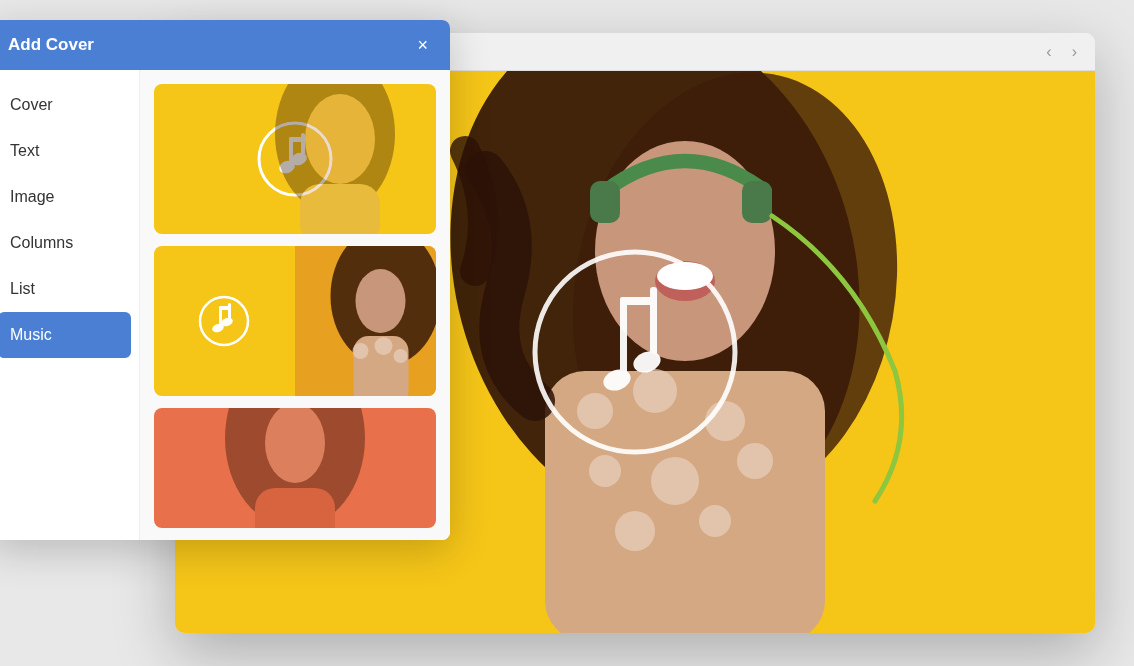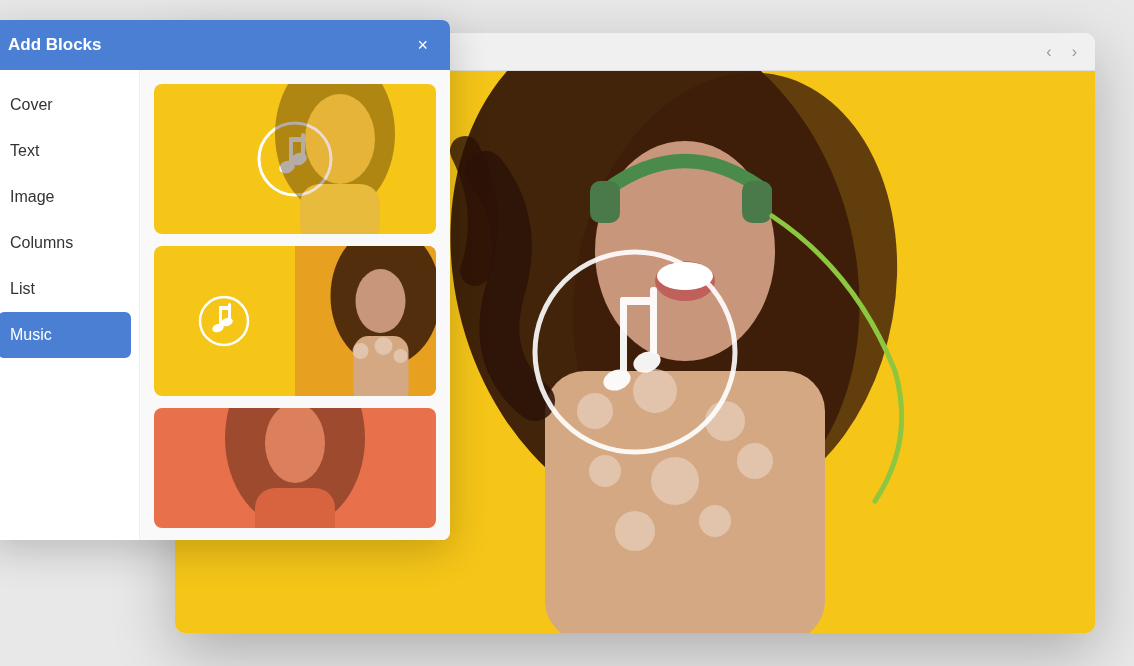--- a/index.html
+++ b/index.html
@@ -295,21 +295,21 @@
           <ellipse cx="92" cy="138" rx="14" ry="10" transform="rotate(-20,92,138)"></ellipse>
           <ellipse cx="122" cy="120" rx="14" ry="10" transform="rotate(-20,122,120)"></ellipse>
         </g>
       </svg>
     </div>
   </div>
 </div>
 
 <div class="add-blocks-panel">
   <div class="panel-header">
-    <span class="panel-title">Add Blocks</span>
+    <span class="panel-title">Add Cover</span>
     <button class="panel-close">×</button>
   </div>
   <div class="panel-body">
 
     <div class="panel-sidebar">
       <div class="sidebar-nav-item">Cover</div>
       <div class="sidebar-nav-item">Text</div>
       <div class="sidebar-nav-item">Image</div>
       <div class="sidebar-nav-item">Columns</div>
       <div class="sidebar-nav-item">List</div>

